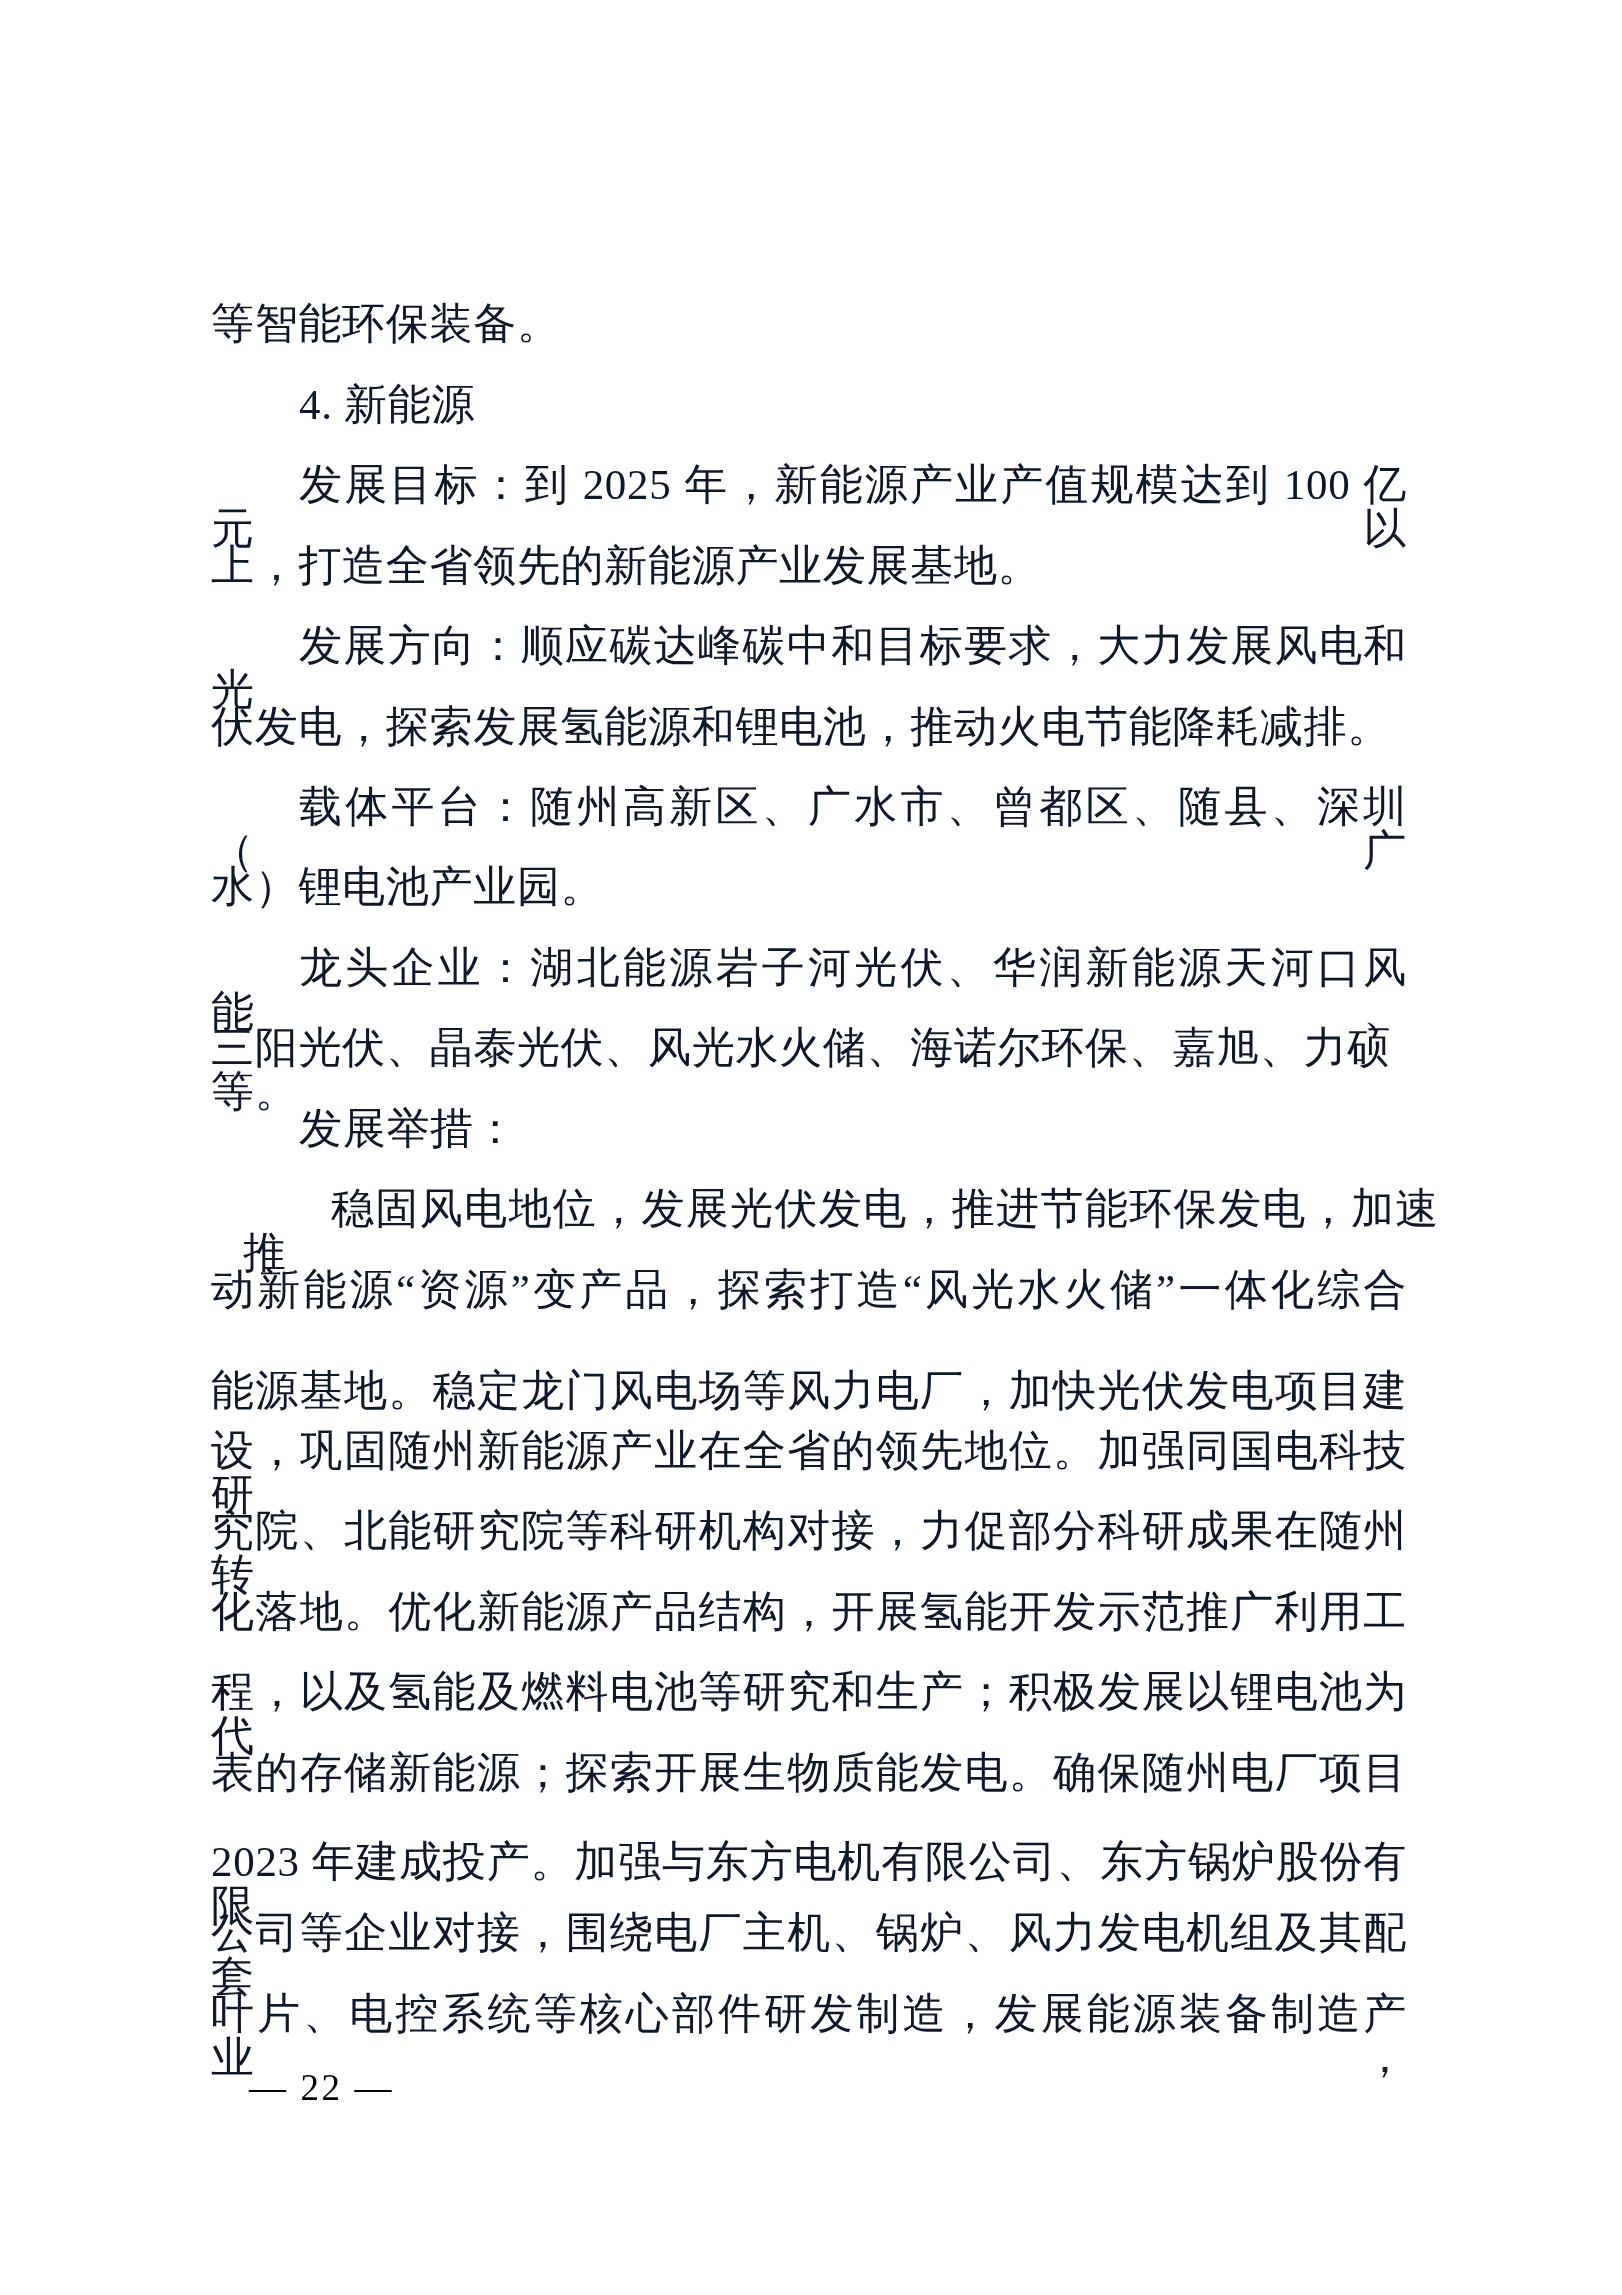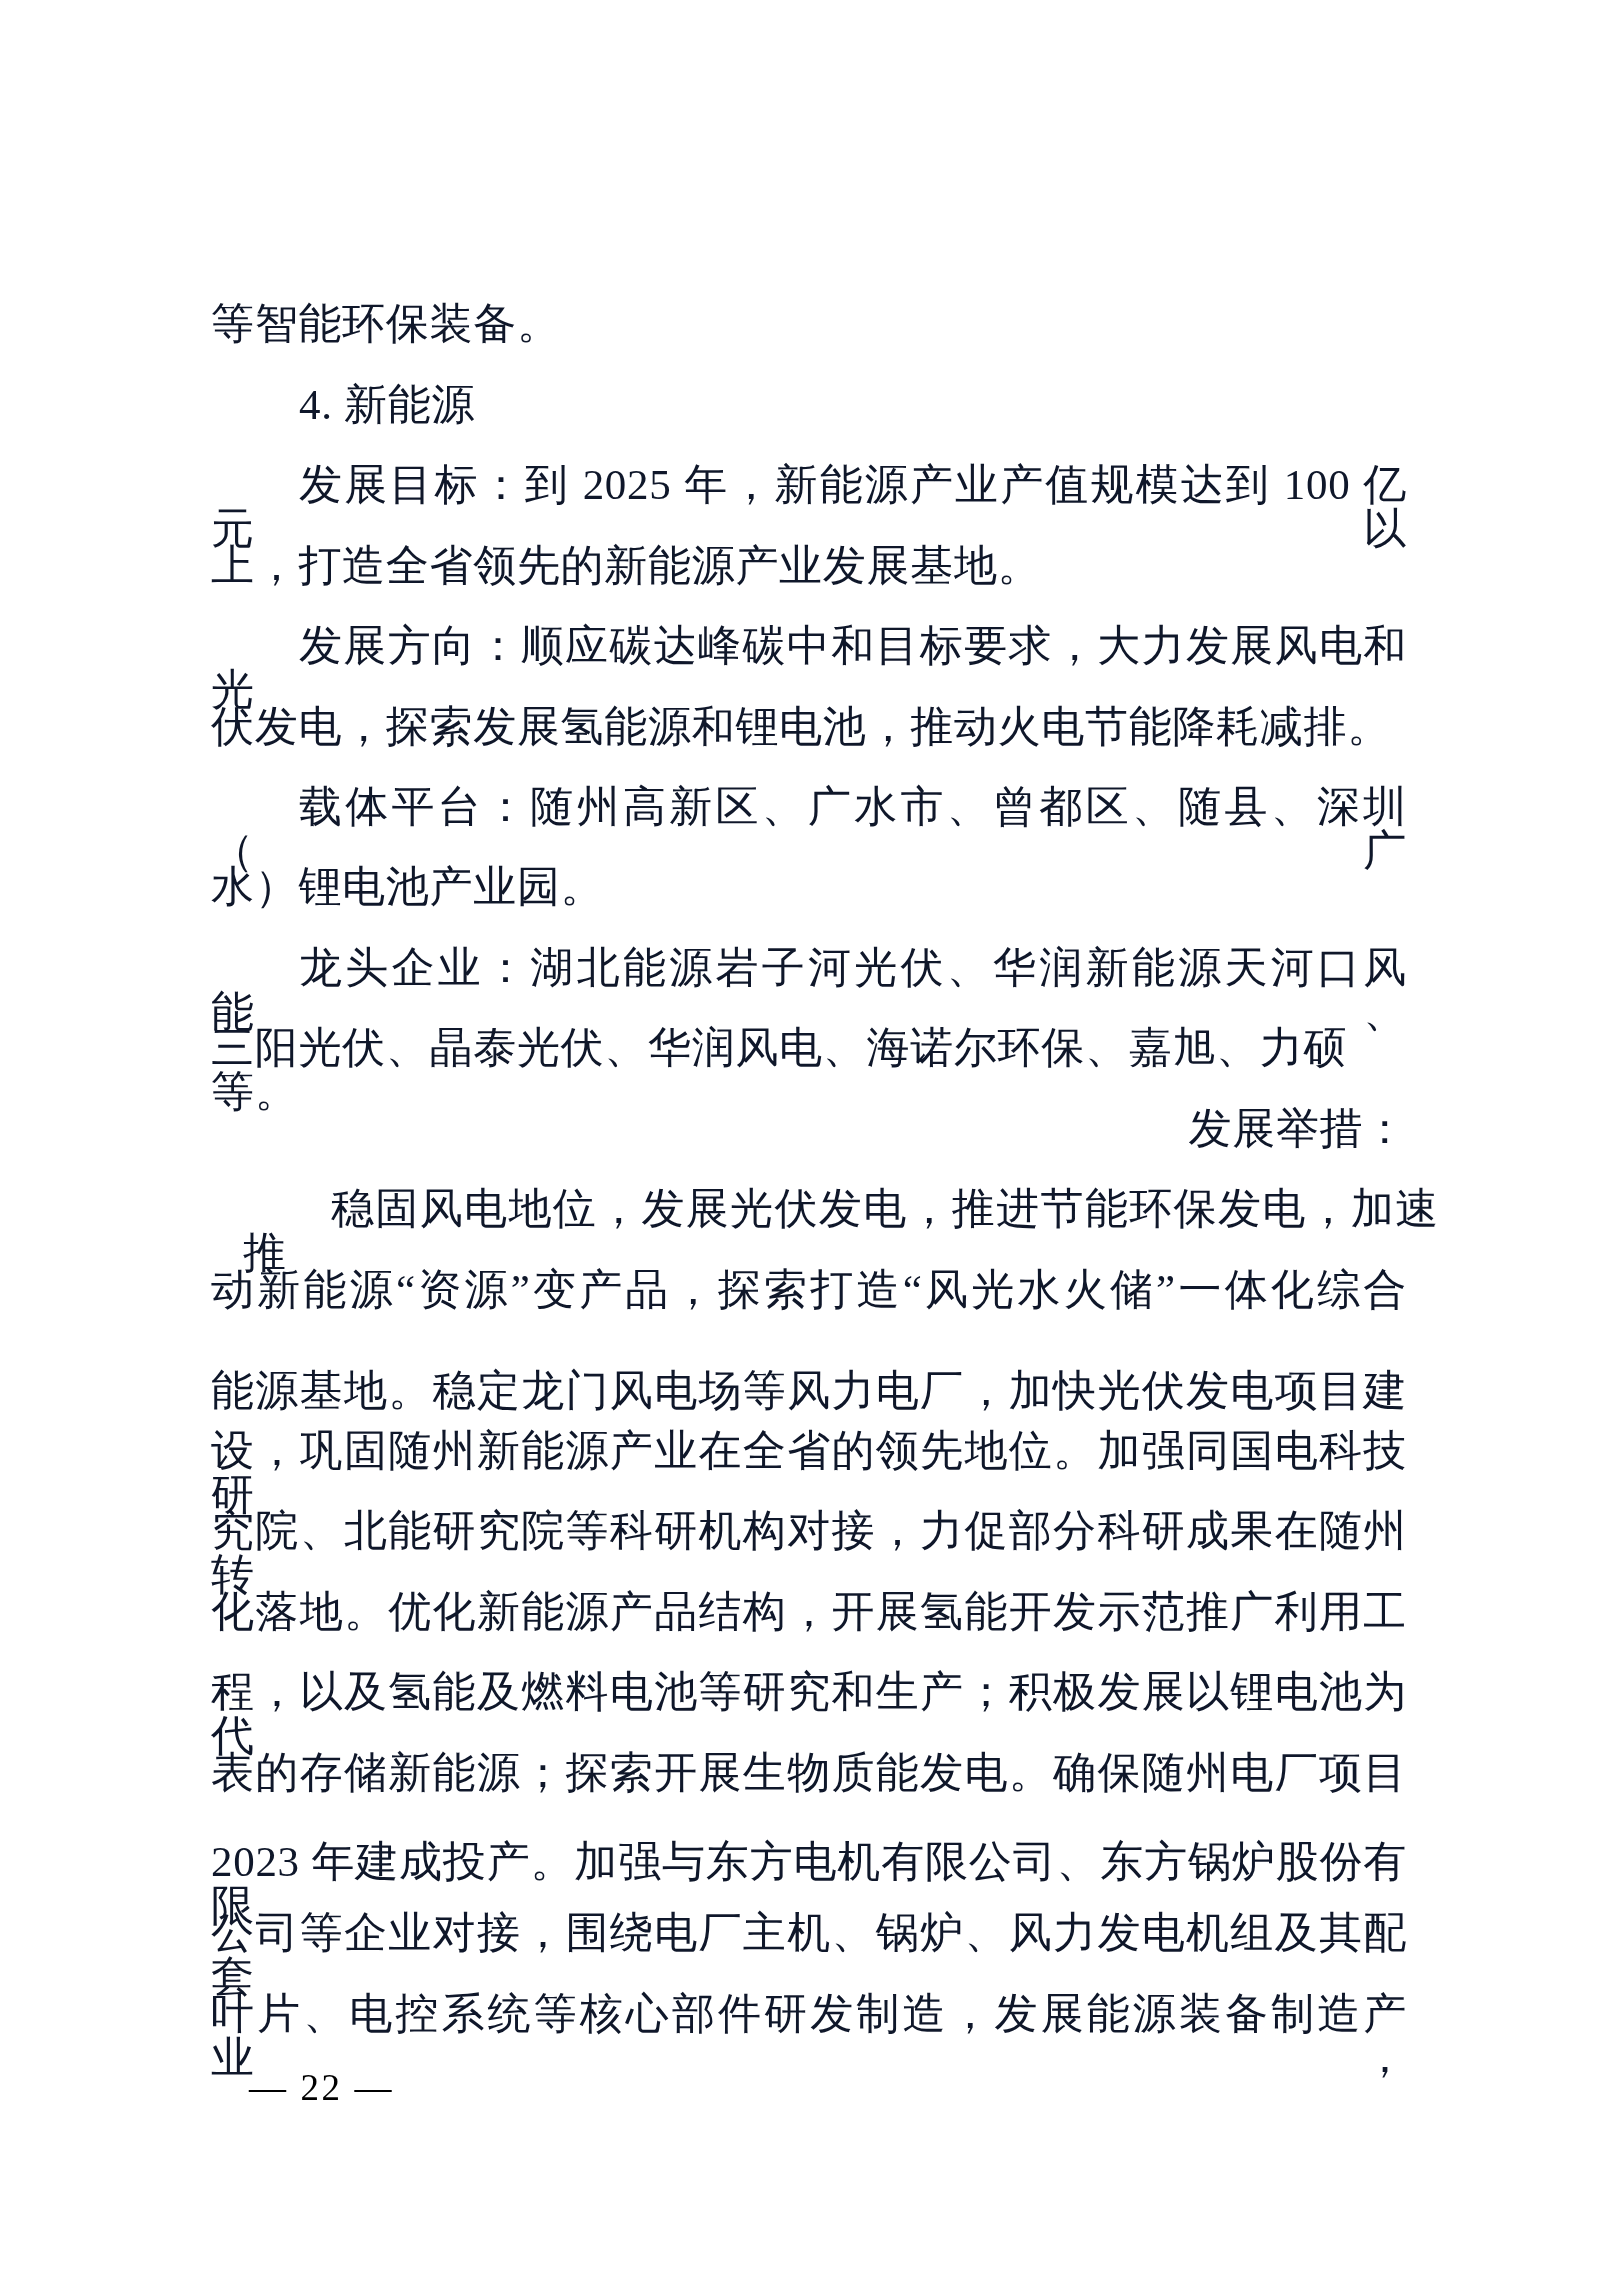--- a/index.html
+++ b/index.html
@@ -52,22 +52,22 @@
   <div id="doc-body">
       <div class="doc-line" style="top: 302px;">等智能环保装备。</div>
       <div class="doc-line indent" style="top: 383px;">4. 新能源</div>
       <div class="doc-line indent justify" style="top: 463px;">发展目标：到 2025 年，新能源产业产值规模达到 100 亿元以</div>
       <div class="doc-line" style="top: 544px;">上，打造全省领先的新能源产业发展基地。</div>
       <div class="doc-line indent justify" style="top: 624px;">发展方向：顺应碳达峰碳中和目标要求，大力发展风电和光</div>
       <div class="doc-line" style="top: 705px;">伏发电，探索发展氢能源和锂电池，推动火电节能降耗减排。</div>
       <div class="doc-line indent justify" style="top: 785px;">载体平台：随州高新区、广水市、曾都区、随县、深圳（广</div>
       <div class="doc-line" style="top: 865px;">水）锂电池产业园。</div>
       <div class="doc-line indent justify" style="top: 946px; font-family: Liberation Serif, serif;">龙头企业：湖北能源岩子河光伏、华润新能源天河口风能、</div>
-      <div class="doc-line" style="top: 1026px;">三阳光伏、晶泰光伏、华润风电、海诺尔环保、嘉旭、力硕等。</div>
-      <div class="doc-line indent" style="top: 1107px; text-align: right;">发展举措：</div>
+      <div class="doc-line" style="top: 1026px;">三阳光伏、晶泰光伏、风光水火储、海诺尔环保、嘉旭、力硕等。</div>
+      <div class="doc-line indent" style="top: 1107px;">发展举措：</div>
       <div class="doc-line indent justify" style="top: 1187px; margin-left: 32px;">稳固风电地位，发展光伏发电，推进节能环保发电，加速推</div>
       <div class="doc-line justify" style="top: 1268px;">动新能源“资源”变产品，探索打造“风光水火储”一体化综合</div>
       <div class="doc-line justify" style="top: 1348px; margin-top: 21px;">能源基地。稳定龙门风电场等风力电厂，加快光伏发电项目建</div>
       <div class="doc-line justify" style="top: 1429px;">设，巩固随州新能源产业在全省的领先地位。加强同国电科技研</div>
       <div class="doc-line justify" style="top: 1509px;">究院、北能研究院等科研机构对接，力促部分科研成果在随州转</div>
       <div class="doc-line justify" style="top: 1590px;">化落地。优化新能源产品结构，开展氢能开发示范推广利用工</div>
       <div class="doc-line justify" style="top: 1670px;">程，以及氢能及燃料电池等研究和生产；积极发展以锂电池为代</div>
       <div class="doc-line justify" style="top: 1751px;">表的存储新能源；探索开展生物质能发电。确保随州电厂项目</div>
       <div class="doc-line justify" style="top: 1840px;">2023 年建成投产。加强与东方电机有限公司、东方锅炉股份有限</div>
       <div class="doc-line justify" style="top: 1911px;">公司等企业对接，围绕电厂主机、锅炉、风力发电机组及其配套</div>

